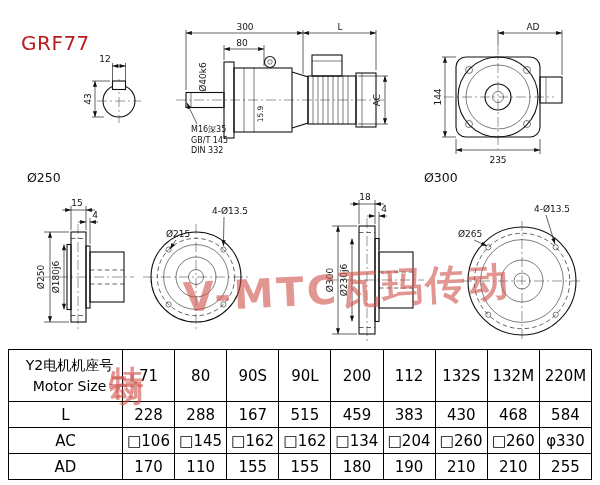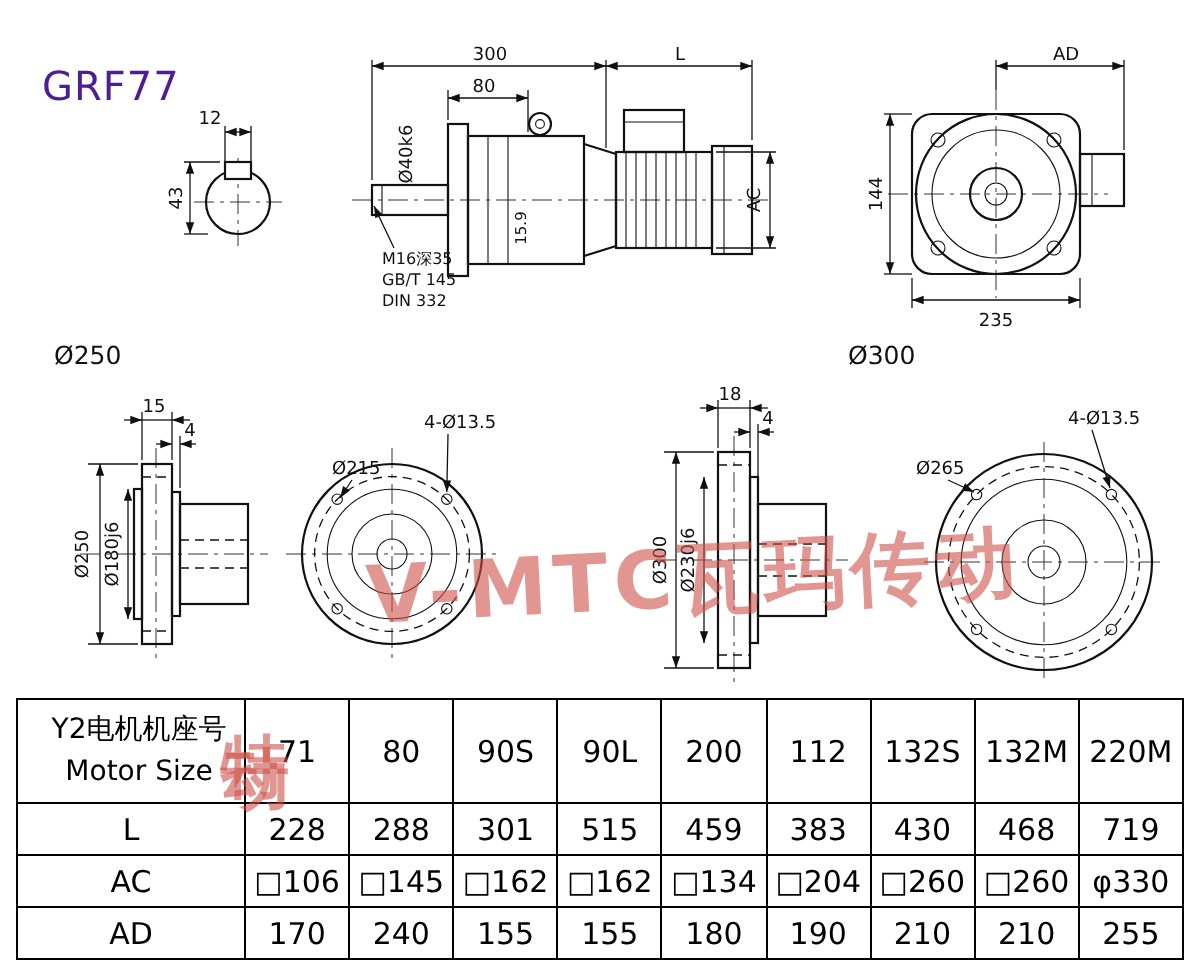--- a/index.html
+++ b/index.html
@@ -1,19 +1,19 @@
 <!DOCTYPE html>
 <html><head>
 <meta charset="utf-8">
 <style>
   *{box-sizing:border-box;margin:0;padding:0}
   html,body{background:#fff}
   body{font-family:"DejaVu Sans","Liberation Sans",sans-serif;color:#000}
   .sheet{position:relative;width:600px;height:485px;background:#fff;overflow:hidden}
-  .page-title{position:absolute;left:21px;top:31px;font-size:20px;letter-spacing:.5px;color:#4c1d95}
+  .page-title{position:absolute;left:21px;top:31px;font-size:20px;letter-spacing:.5px;color:#b91c1c}
   svg{position:absolute;left:0;top:0}
   svg text{font-family:"DejaVu Sans","Liberation Sans",sans-serif;font-size:9px;fill:#111}
   .obj{stroke:#111;stroke-width:1.1;fill:none}
   .objw{stroke:#111;stroke-width:1.1;fill:#fff}
   .thin{stroke:#111;stroke-width:.55;fill:none}
   .dim{stroke:#111;stroke-width:.65;fill:none}
   .cl{stroke:#333;stroke-width:.5;fill:none;stroke-dasharray:10 3 2 3}
   .dash{stroke:#111;stroke-width:.65;fill:none;stroke-dasharray:4.5 3}
   .hdrlbl{font-size:12.5px}
   .small{font-size:8px}
@@ -262,44 +262,44 @@
       <td>200</td>
       <td>112</td>
       <td>132S</td>
       <td>132M</td>
       <td>220M</td>
     </tr>
     <tr>
       <td>L</td>
       <td>228</td>
       <td>288</td>
-      <td>301</td>
+      <td>167</td>
       <td>515</td>
       <td>459</td>
       <td>383</td>
       <td>430</td>
       <td>468</td>
-      <td>719</td>
+      <td>584</td>
     </tr>
     <tr>
       <td>AC</td>
       <td>□106</td>
       <td>□145</td>
       <td>□162</td>
       <td>□162</td>
       <td>□134</td>
       <td>□204</td>
       <td>□260</td>
       <td>□260</td>
       <td>φ330</td>
     </tr>
     <tr>
       <td>AD</td>
       <td>170</td>
-      <td>240</td>
+      <td>110</td>
       <td>155</td>
       <td>155</td>
       <td>180</td>
       <td>190</td>
       <td>210</td>
       <td>210</td>
       <td>255</td>
     </tr>
   </tbody>
     </table>

